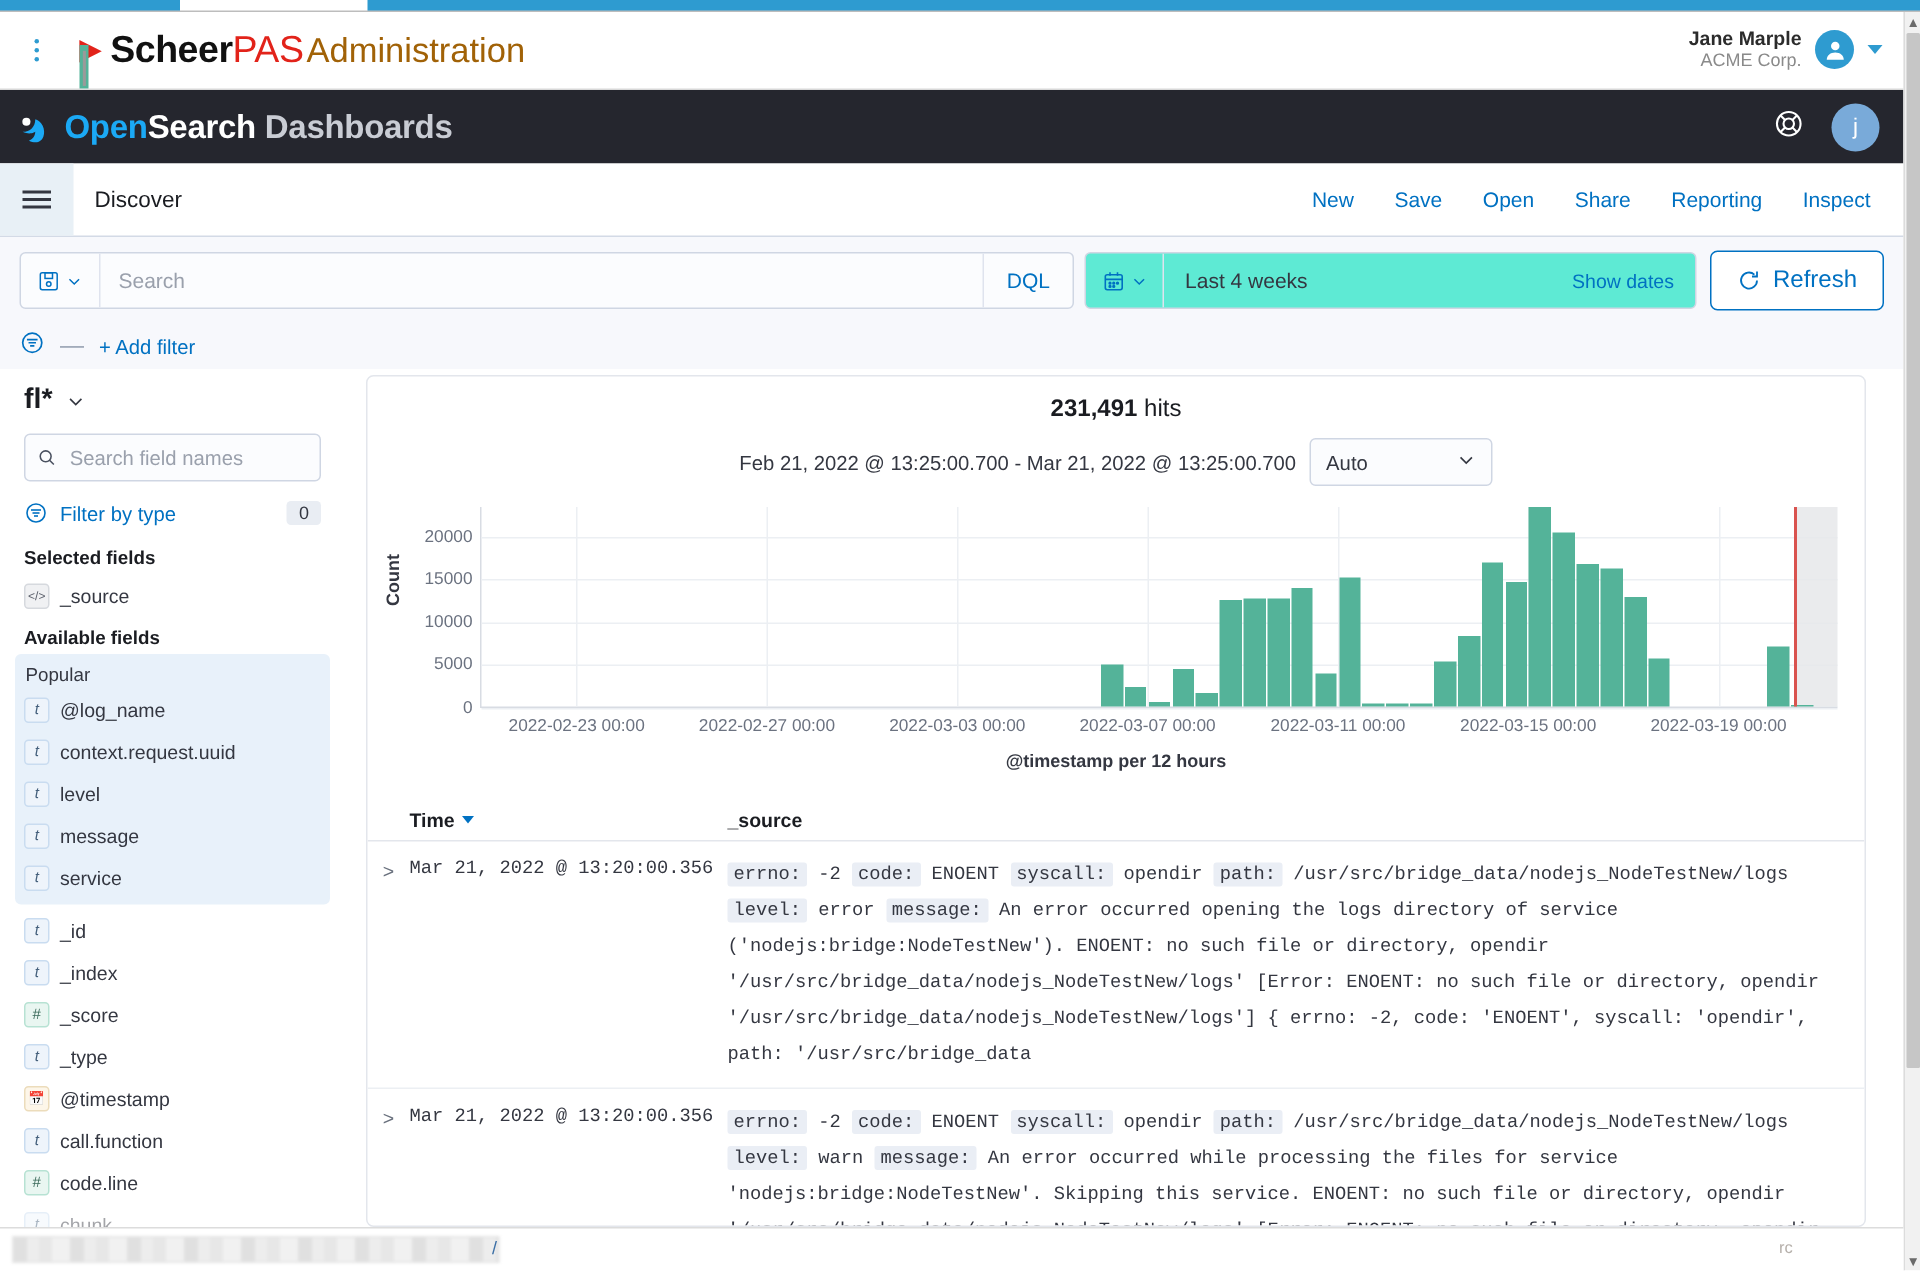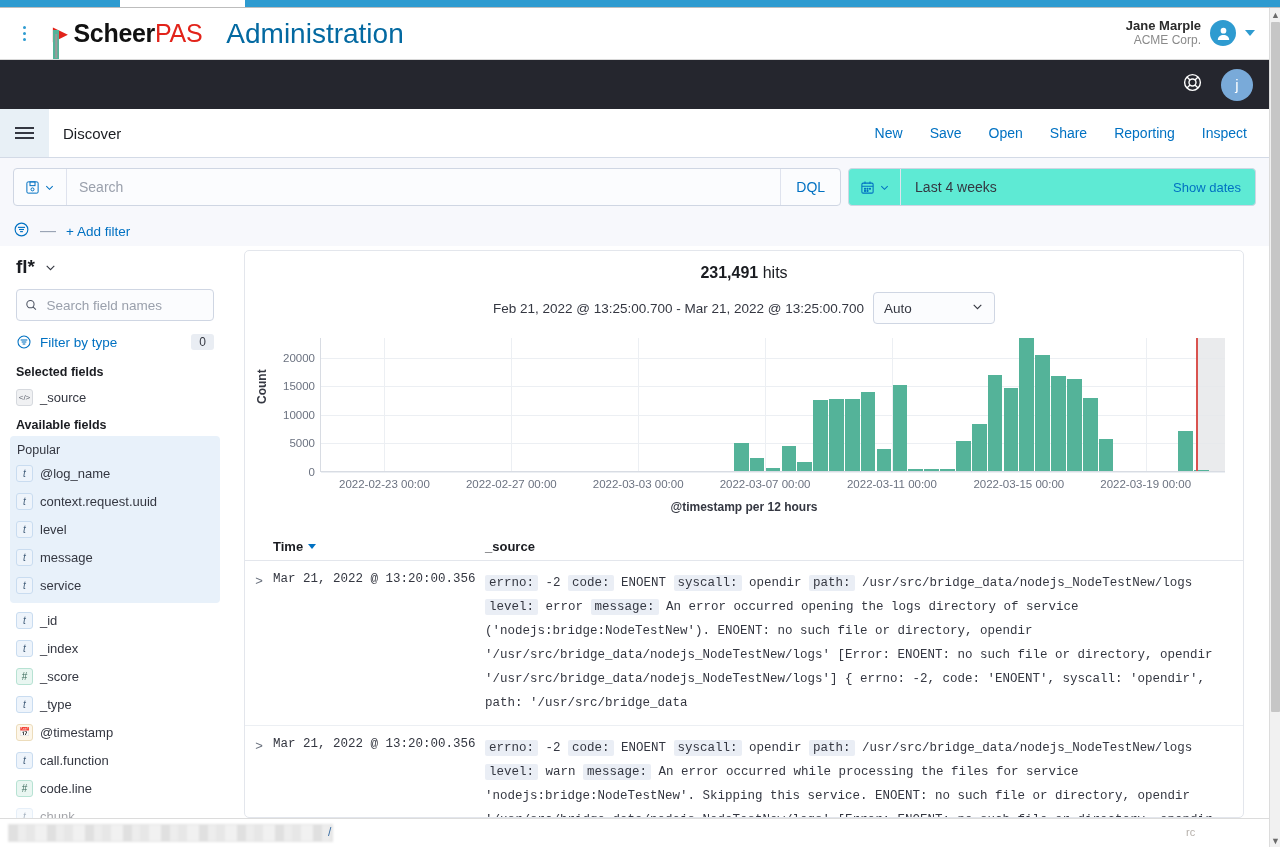--- a/index.html
+++ b/index.html
@@ -23,21 +23,21 @@
     background:#fff; border-bottom:1px solid #d8d8d8;
     display:flex; align-items:center;
   }
   .kebab { width:48px; display:flex; flex-direction:column; align-items:center; gap:3px; cursor:pointer; }
   .kebab i { display:block; width:3px; height:3px; border-radius:50%; background:#2e9bd0; }
   .pas-logo { display:flex; align-items:baseline; font-size:25px; letter-spacing:-.3px; }
   .pas-logo .mark { color:#e2231a; font-weight:bold; font-size:25px; margin-right:1px; }
   .pas-logo .scheer { color:#111; font-weight:bold; }
   .pas-logo .bar { color:#9a9a9a; font-weight:400; margin:0 5px; }
   .pas-logo .pas { color:#e2231a; font-weight:400; }
-  .pas-title { margin-left:24px; font-size:28px; color:#0369a1; font-weight:400; }
+  .pas-title { margin-left:2px; font-size:23px; color:#a16207; font-weight:400; }
   .pas-user { margin-left:auto; display:flex; align-items:center; padding-right:14px; }
   .pas-user .names { text-align:right; line-height:1.15; margin-right:9px; }
   .pas-user .nm { font-size:13px; font-weight:bold; color:#2b2b2b; }
   .pas-user .org { font-size:12px; color:#8a8a8a; }
   .avatar-blue {
     width:26px; height:26px; border-radius:50%; background:#2e9bd0;
     display:flex; align-items:center; justify-content:center;
   }
   .avatar-blue svg { display:block; }
   .caret-blue {
@@ -281,20 +281,29 @@
       <svg width="17" height="17" viewBox="0 0 24 24" fill="#fff">
           <circle cx="12" cy="8" r="4"></circle>
           <path d="M4 21c0-4.4 3.6-7 8-7s8 2.6 8 7z"></path>
         </svg>
     </div>
     <div class="caret-blue"></div>
   </div>
 </div>
 
 <div class="osd-header">
+  <div class="osd-brand">
+    <svg width="27" height="27" viewBox="0 0 32 32">
+      <path d="M6 20c6 0 10-4 10-10 0 0 7 2 7 10s-6 10-12 7c3-1 5-4 5-7 0 0-4 3-10 0z" fill="#1ba9f5"></path>
+      <circle cx="9" cy="12" r="3.2" fill="#ffffff"></circle>
+    </svg>
+    <div class="txt">
+      <span class="open">Open</span><span class="search">Search</span><span class="dash"> Dashboards</span>
+    </div>
+  </div>
   <div class="osd-right">
     <span>
       <svg width="21" height="21" viewBox="0 0 24 24" fill="none" stroke="#ffffff" stroke-width="1.6">
         <circle cx="12" cy="12" r="9"></circle>
           <circle cx="12" cy="12" r="4"></circle>
         <line x1="5.6" y1="5.6" x2="9.2" y2="9.2"></line>
           <line x1="14.8" y1="14.8" x2="18.4" y2="18.4"></line>
         <line x1="18.4" y1="5.6" x2="14.8" y2="9.2"></line>
           <line x1="9.2" y1="14.8" x2="5.6" y2="18.4"></line>
       </svg>
@@ -349,20 +358,27 @@
           <circle cx="16" cy="14" r=".9" fill="#0071c2"></circle>
         <circle cx="8" cy="17.5" r=".9" fill="#0071c2"></circle>
           <circle cx="12" cy="17.5" r=".9" fill="#0071c2"></circle>
       </svg>
       <svg width="11" height="11" viewBox="0 0 24 24" fill="none" stroke="#0071c2" stroke-width="2.2">
           <polyline points="5,9 12,16 19,9"></polyline>
         </svg>
     </div>
     <div class="qb-range">Last 4 weeks</div>
     <div class="qb-showdates">Show dates</div>
+  </div>
+  <div class="qb-refresh">
+    <svg width="16" height="16" viewBox="0 0 24 24" fill="none" stroke="#0071c2" stroke-width="1.8">
+      <path d="M20 12a8 8 0 1 1-2.6-5.9"></path>
+        <polyline points="20,3 20,8 15,8"></polyline>
+    </svg>
+    <span>Refresh</span>
   </div>
 </div>
 
 <div class="filterbar">
   <span>
     <svg width="17" height="17" viewBox="0 0 24 24" fill="none" stroke="#0071c2" stroke-width="1.6">
       <circle cx="12" cy="12" r="9"></circle>
         <line x1="7" y1="9" x2="17" y2="9"></line>
         <line x1="8.5" y1="12" x2="15.5" y2="12"></line>
         <line x1="10" y1="15" x2="14" y2="15"></line>

